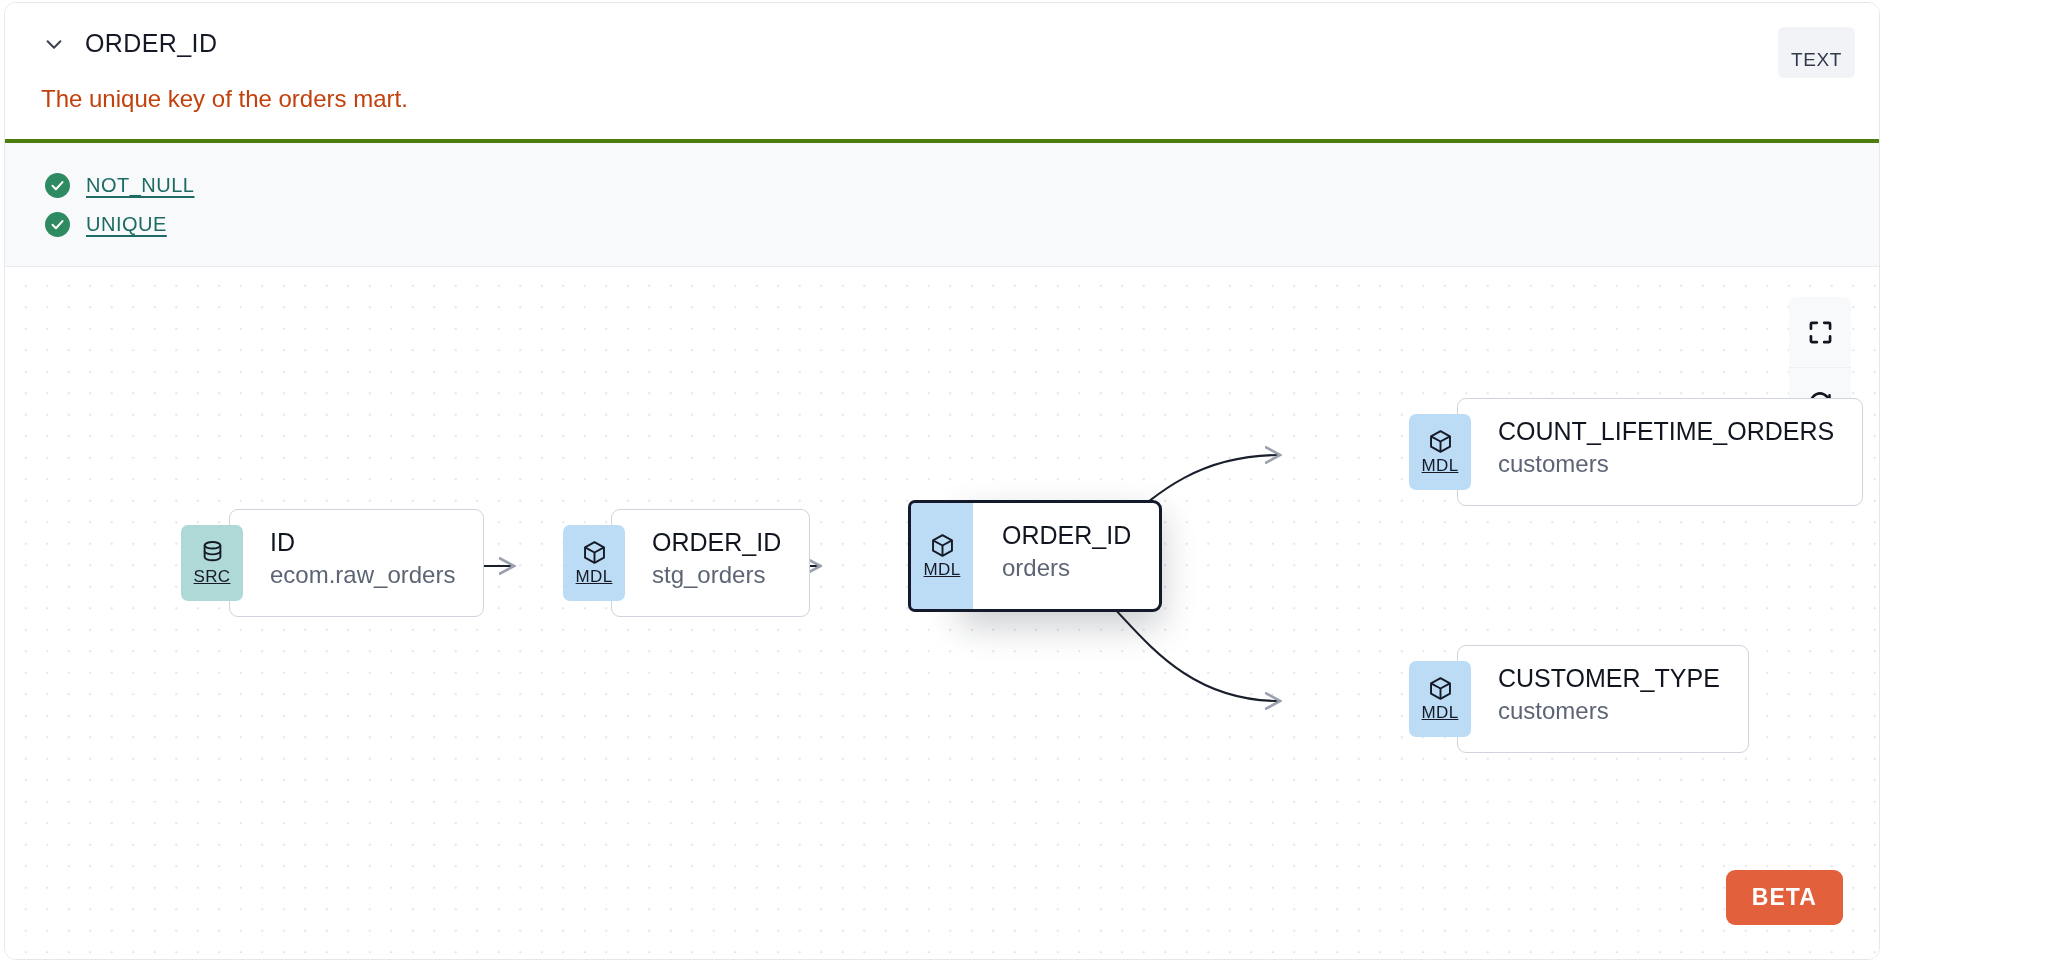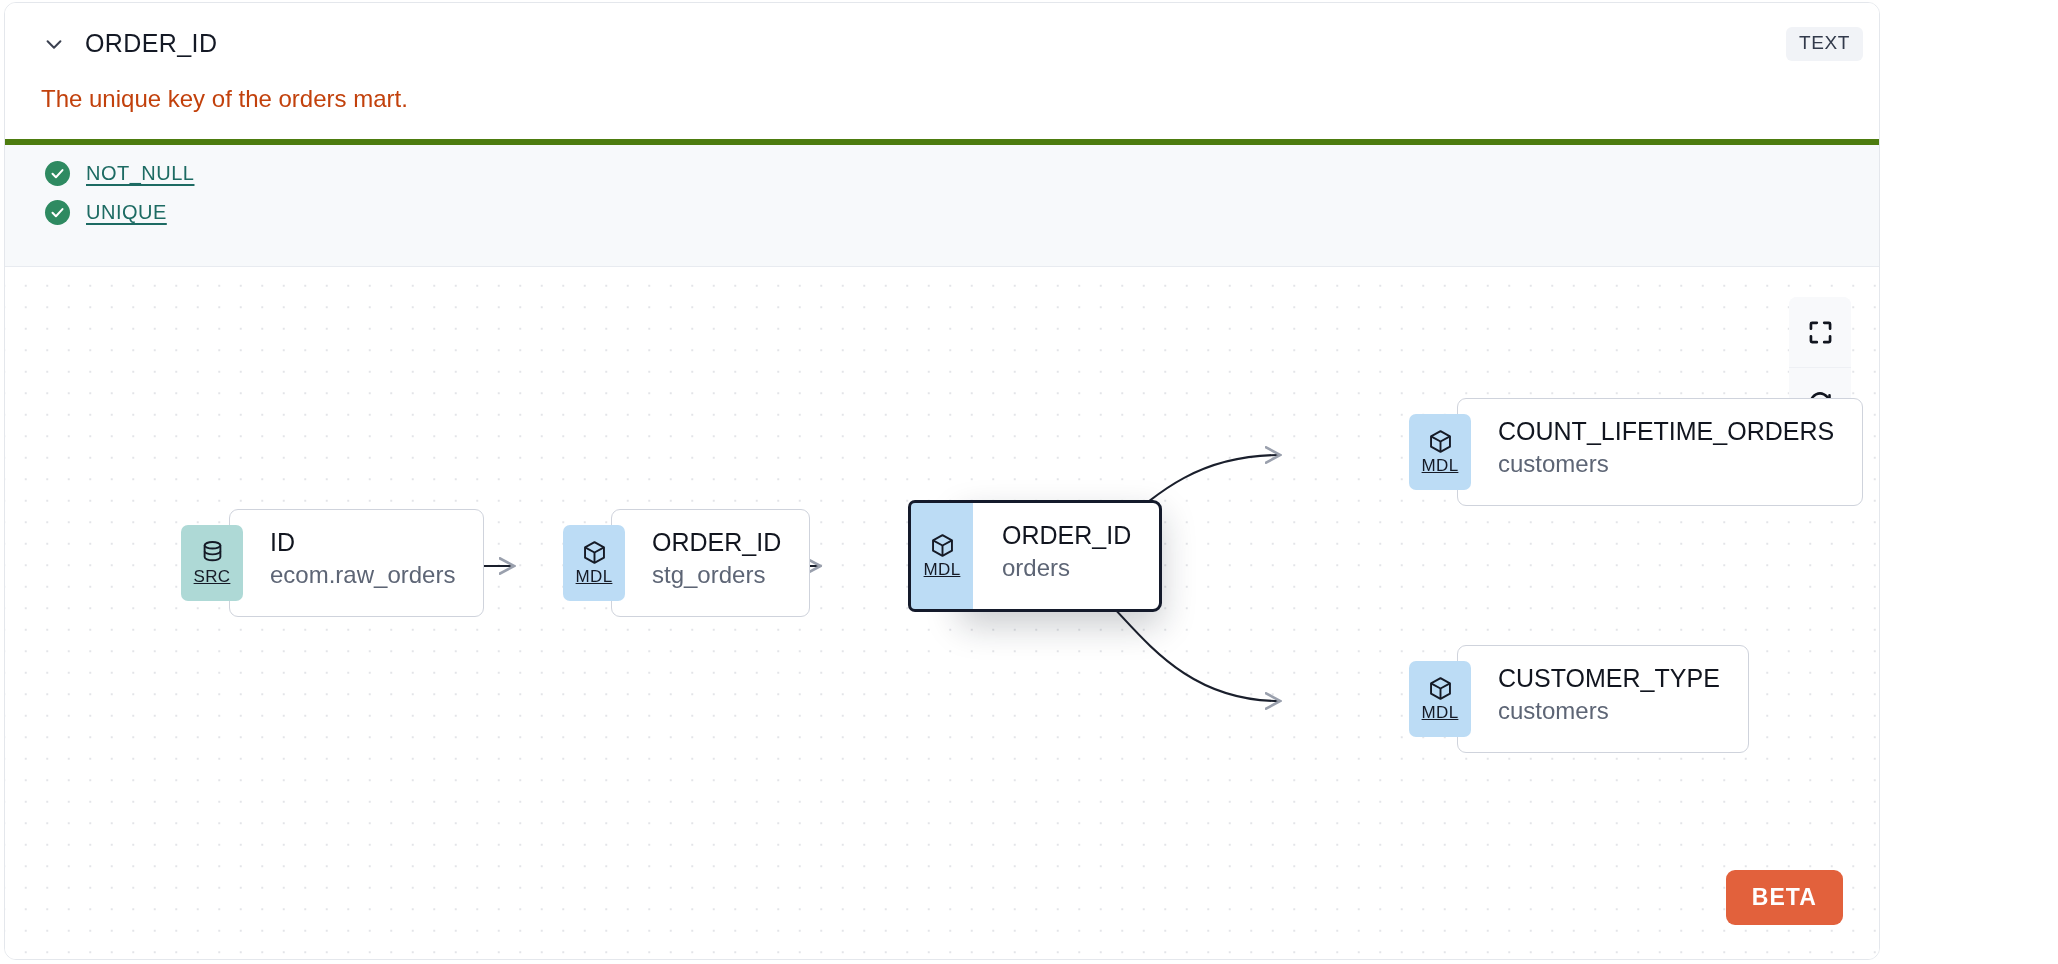--- a/index.html
+++ b/index.html
@@ -46,42 +46,42 @@
   }
   .chevron svg { display: block; }
   .col-title {
     font-size: 25px;
     font-weight: 400;
     letter-spacing: 0.4px;
     color: #141925;
   }
   .type-badge {
     position: absolute;
-    right: 16px;
+    right: 24px;
     top: 24px;
     background: #f1f3f7;
     color: #323a4b;
     font-size: 19px;
     letter-spacing: 0.6px;
-    padding: 5px 13px 7px 13px;
+    padding: 22px 13px 7px 13px;
     border-radius: 6px;
   }
   .description {
     padding: 27px 0 0 36px;
     font-size: 24px;
     color: #c2410c;
     font-weight: 400;
   }
 
   
   .tests {
     background: #f7f9fb;
-    border-top: 6px solid #4d7c0f;
+    border-top: 4px solid #4d7c0f;
     border-bottom: 1px solid #e8ebf0;
-    padding: 9px 0 21px 0;
+    padding: 23px 0 21px 0;
     height: 128px;
   }
   .test-row {
     display: flex;
     align-items: center;
     gap: 16px;
     padding: 7px 0 7px 40px;
   }
   .check-icon {
     width: 25px;

